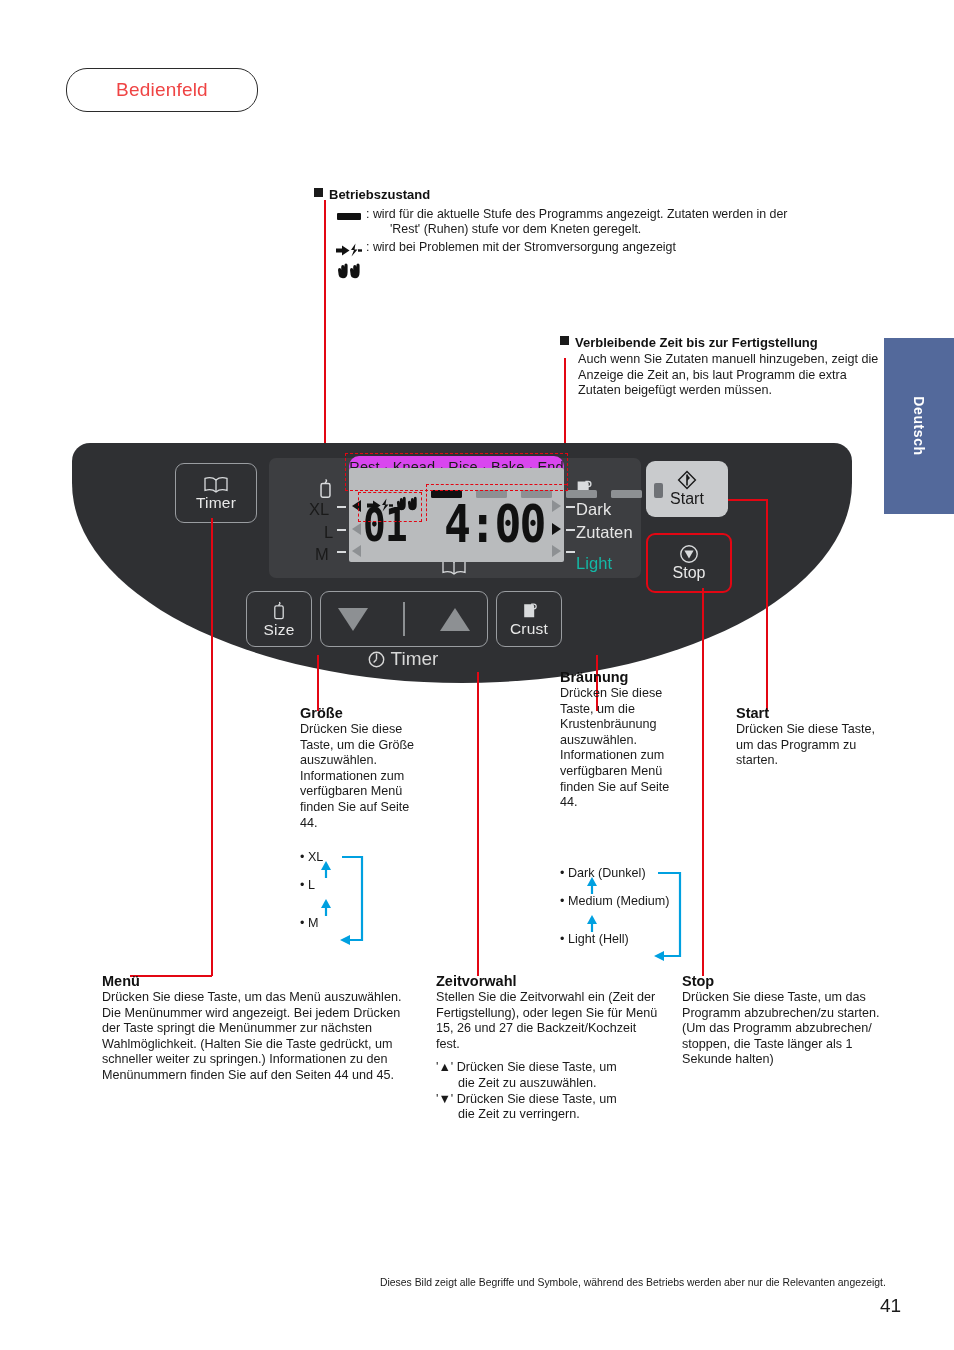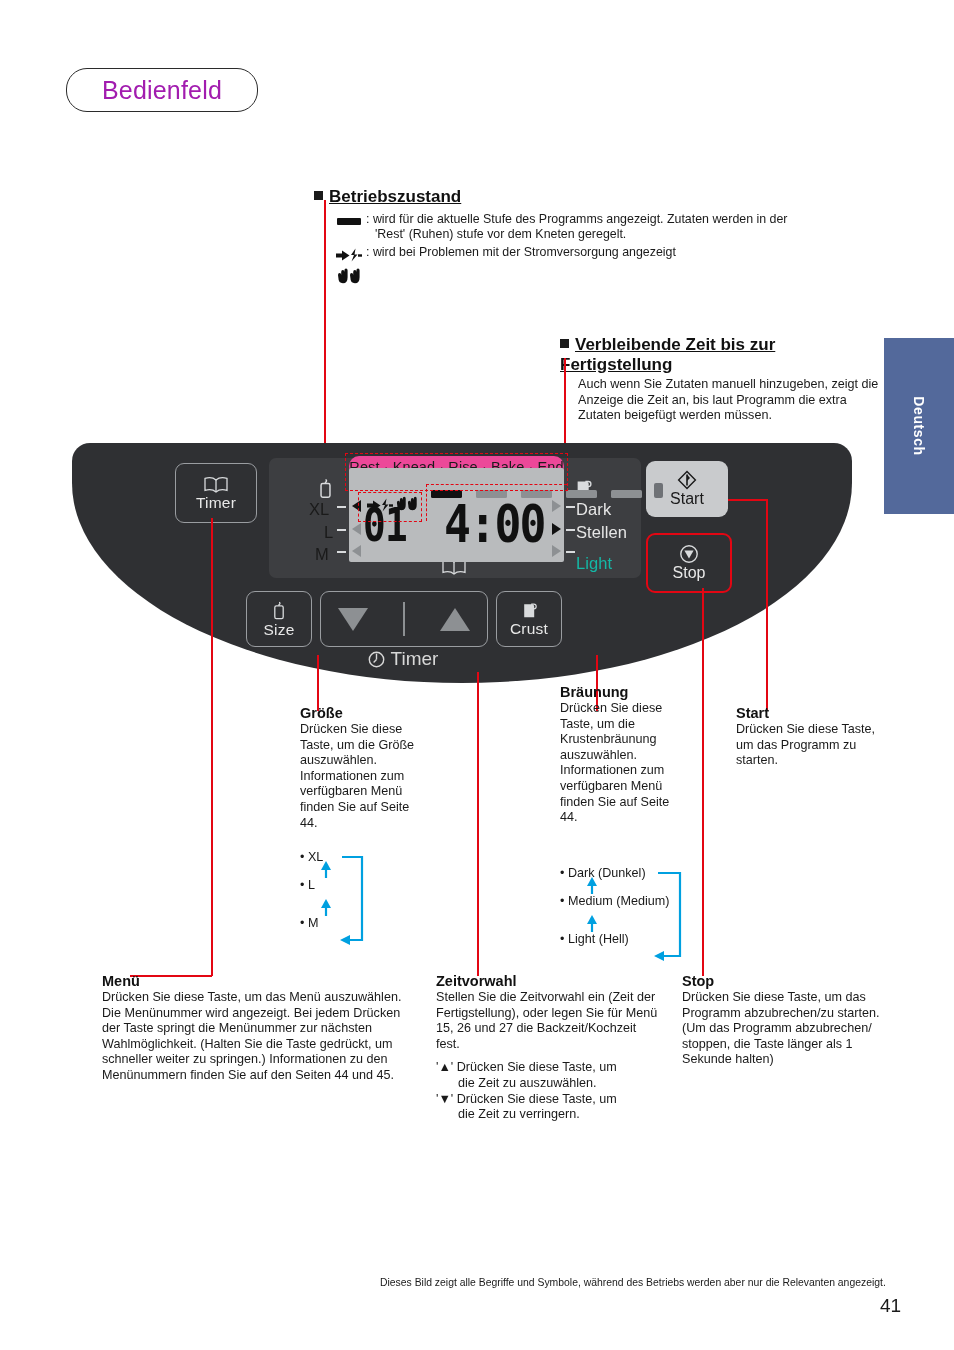--- a/index.html
+++ b/index.html
@@ -9,46 +9,46 @@
     -webkit-font-smoothing:antialiased;
   }
   .abs{position:absolute;}
 
   
   #title-pill{
     left:66px;top:68px;width:190px;height:42px;
     border:1.3px solid #2b2b2b;border-radius:21px;background:#fff;
     display:flex;align-items:center;justify-content:center;
   }
-  #title-pill span{font-size:25px;font-weight:400;letter-spacing:.2px;color:#a21caf;}
+  #title-pill span{font-size:19px;font-weight:400;letter-spacing:.2px;color:#ef4444;}
 
   
   #lang-tab{
     left:884px;top:338px;width:70px;height:176px;background:#53699b;
   }
   #lang-tab span{
     position:absolute;left:50%;top:50%;
     transform:translate(-50%,-50%) rotate(90deg);
     color:#fff;font-size:14px;font-weight:bold;letter-spacing:.6px;white-space:nowrap;
   }
 
   
   .sq{display:inline-block;width:9px;height:9px;background:#1a1a1a;margin-right:6px;
       vertical-align:2px;}
-  .head{font-size:17px;font-weight:bold;color:#111;text-decoration:underline;}
+  .head{font-size:13px;font-weight:bold;color:#111;}
   .body{font-size:12.6px;line-height:15.6px;color:#1a1a1a;}
 
   
   #op-state{left:314px;top:187px;width:560px;}
   #op-state .rows{margin-top:5px;}
   .op-row{display:flex;align-items:flex-start;margin-left:18px;margin-bottom:2px;}
   .op-ico{width:34px;flex:0 0 34px;display:flex;justify-content:center;
           align-items:flex-start;padding-top:3px;}
   .op-txt{font-size:12.4px;line-height:15.4px;}
-  .op-txt .ind{display:block;margin-left:9px;}
+  .op-txt .ind{display:block;margin-left:24px;}
 
   
   .g-bar{display:block;width:24px;height:7px;background:#111;border-radius:1px;margin-top:3px;}
   
   .g-plug{display:block;}
   
   .g-hands{display:block;}
 
   
   #rem-time{left:560px;top:335px;width:320px;}
@@ -98,21 +98,21 @@
   #lcd-frame{
     position:absolute;left:197px;top:15px;width:372px;height:120px;
     background:#3d3e41;border-radius:7px;
   }
   #lcd-inner{
     position:absolute;left:80px;top:10px;width:215px;height:94px;background:#b9bbbd;
     border-radius:2px;
   }
   #stage-bar{
     position:absolute;left:80px;top:-2px;width:215px;height:21px;
-    background:#ec4899;border-radius:10px;display:flex;align-items:center;
+    background:#d946ef;border-radius:10px;display:flex;align-items:center;
     justify-content:center;
   }
   #stage-bar span{font-size:14.5px;color:#1c1c1c;letter-spacing:.1px;white-space:nowrap;}
   #seg-row{position:absolute;left:82px;top:21px;width:211px;height:9px;
            display:flex;justify-content:space-between;align-items:center;}
   .seg{width:31px;height:8px;border-radius:1.5px;background:#8d9093;}
   .seg.on{background:#111;}
 
   .side-lab{position:absolute;font-size:16.5px;color:#1a1a1a;letter-spacing:.1px;}
   .tri{position:absolute;width:0;height:0;}
@@ -325,21 +325,21 @@
     <span class="side-lab" style="left:40px;top:42px;">XL</span>
     <span class="abs" style="left:68px;top:48px;width:9px;height:1.7px;background:#d9dbdd;"></span>
     <span class="side-lab" style="left:55px;top:65px;">L</span>
     <span class="abs" style="left:68px;top:71px;width:9px;height:1.7px;background:#d9dbdd;"></span>
     <span class="side-lab" style="left:46px;top:87px;">M</span>
     <span class="abs" style="left:68px;top:93px;width:9px;height:1.7px;background:#d9dbdd;"></span>
 
     <span class="abs" style="left:297px;top:48px;width:9px;height:1.7px;background:#d9dbdd;"></span>
     <span class="side-lab" style="left:307px;top:42px;color:#e6e6e6;">Dark</span>
     <span class="abs" style="left:297px;top:71px;width:9px;height:1.7px;background:#d9dbdd;"></span>
-    <span class="side-lab" style="left:307px;top:65px;color:#e6e6e6;">Stellen</span>
+    <span class="side-lab" style="left:307px;top:65px;color:#e6e6e6;">Zutaten</span>
     <span class="abs" style="left:297px;top:93px;width:9px;height:1.7px;background:#d9dbdd;"></span>
     <span class="side-lab" style="left:307px;top:96px;color:#14b8a6;">Light</span>
 
     <div class="dash" style="left:76px;top:-5px;width:221px;height:36px;"></div>
     <div class="dash" style="left:89px;top:34px;width:62px;height:28px;"></div>
     <div class="dash" style="left:157px;top:26px;width:140px;height:36px;border-right:none;border-bottom:none;"></div>
   </div>
 </div>
 
 <div class="abs vline" style="left:211px;top:518px;height:458px;"></div>
@@ -371,21 +371,21 @@
       <path d="M42 7 H62 V90 H46"></path>
     </g>
     <g fill="#00a0e0">
       <path d="M26 11 L31 20 L21 20 Z"></path>
       <path d="M26 49 L31 58 L21 58 Z"></path>
       <path d="M40 90 L50 85 L50 95 Z"></path>
     </g>
   </svg>
 </div>
 
-<div class="abs" style="left:560px;top:684px;width:130px;">
+<div class="abs" style="left:560px;top:669px;width:130px;">
   <div class="col-h">Bräunung</div>
   <div class="col-b">Drücken Sie diese Taste, um die Krustenbräunung auszuwählen. Informationen zum verfügbaren Menü finden Sie auf Seite 44.</div>
 </div>
 <div class="abs" style="left:560px;top:866px;width:150px;">
   <div class="cyc" style="height:28px;">• Dark (Dunkel)</div>
   <div class="cyc" style="height:38px;">• Medium (Medium)</div>
   <div class="cyc">• Light (Hell)</div>
   <svg class="abs" style="left:0;top:0;" width="150" height="100" viewBox="0 0 150 100">
     <g stroke="#00a0e0" stroke-width="2.2" fill="none">
       <line x1="32" y1="28" x2="32" y2="17"></line>

